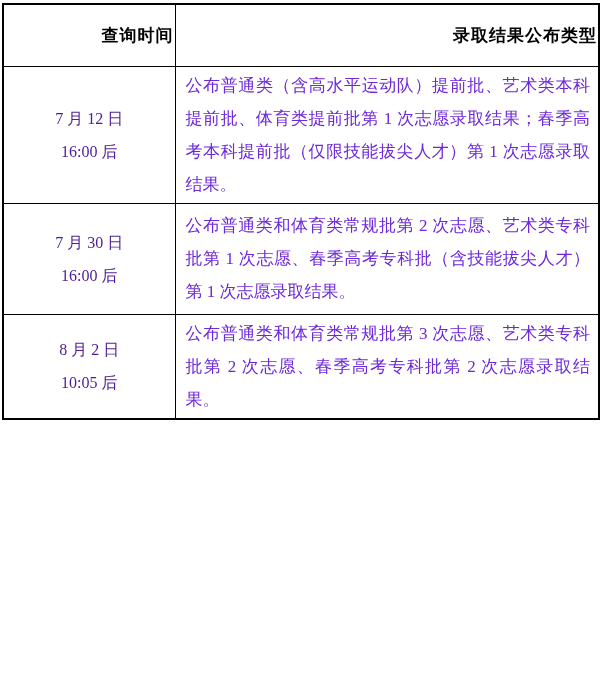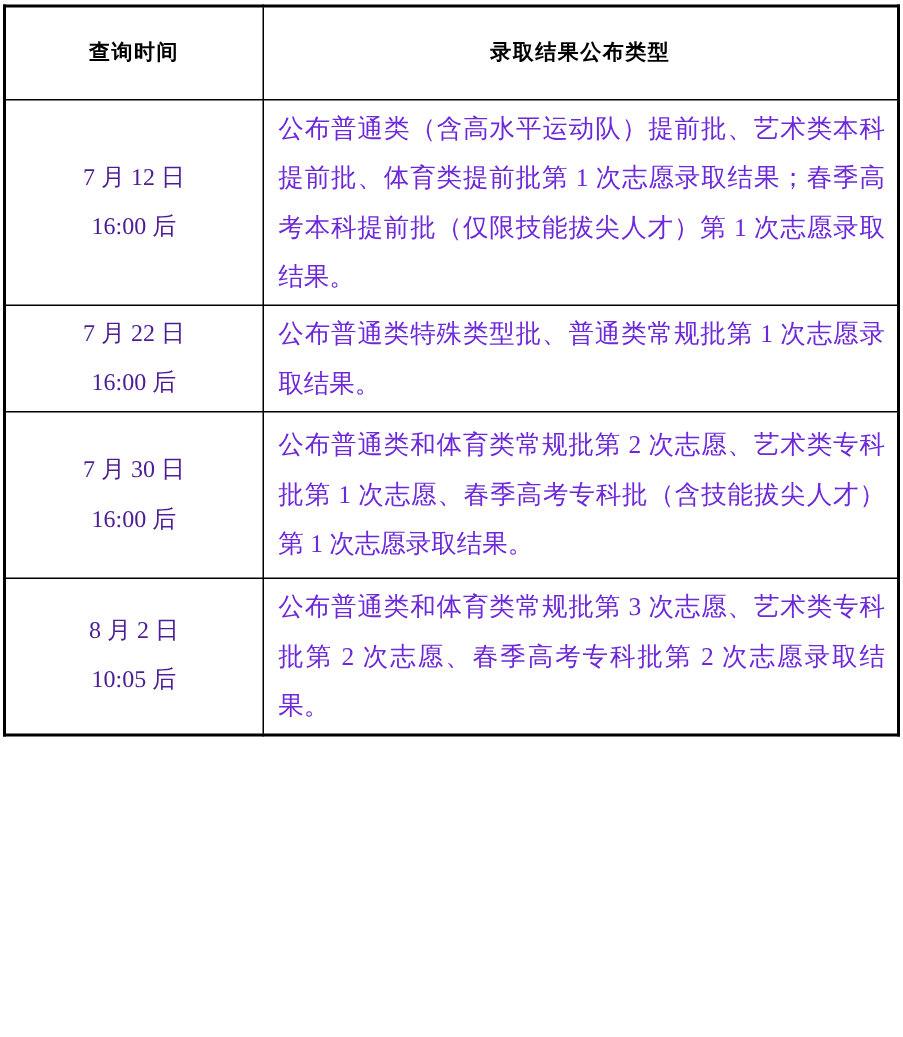--- a/index.html
+++ b/index.html
@@ -25,24 +25,24 @@
   .results-table td {
     border: 1px solid #000000;
     vertical-align: middle;
     box-sizing: border-box;
   }
   col.c-time { width: 172px; }
   col.c-type { width: 424px; }
 
   th.hdr {
     height: 62px;
-    font-size: 14px;
+    font-size: 17px;
     font-weight: bold;
     color: #000000;
-    text-align: center;
+    text-align: right;
     letter-spacing: 1px;
   }
   td.time-cell {
     text-align: center;
     color: #4c1d95;
     font-size: 16px;
     line-height: 33px;
     padding: 0 4px;
   }
   td.type-cell {
@@ -77,27 +77,20 @@
     </tr>
   </thead>
   <tbody>
     <tr class="r1">
       <td class="time-cell">
         <span class="date-line">7 月 12 日</span>
         <span class="hour-line">16:00 后</span>
       </td>
       <td class="type-cell">公布普通类（含高水平运动队）提前批、艺术类本科提前批、体育类提前批第 1 次志愿录取结果；春季高考本科提前批（仅限技能拔尖人才）第 1 次志愿录取结果。</td>
     </tr>
-    <tr class="r4">
-      <td class="time-cell">
-        <span class="date-line">7 月 22 日</span>
-        <span class="hour-line">16:00 后</span>
-      </td>
-      <td class="type-cell">公布普通类特殊类型批、普通类常规批第 1 次志愿录取结果。</td>
-    </tr>
     <tr class="r6">
       <td class="time-cell">
         <span class="date-line">7 月 30 日</span>
         <span class="hour-line">16:00 后</span>
       </td>
       <td class="type-cell">公布普通类和体育类常规批第 2 次志愿、艺术类专科批第 1 次志愿、春季高考专科批（含技能拔尖人才）第 1 次志愿录取结果。</td>
     </tr>
     <tr class="r7">
       <td class="time-cell">
         <span class="date-line">8 月 2 日</span>

